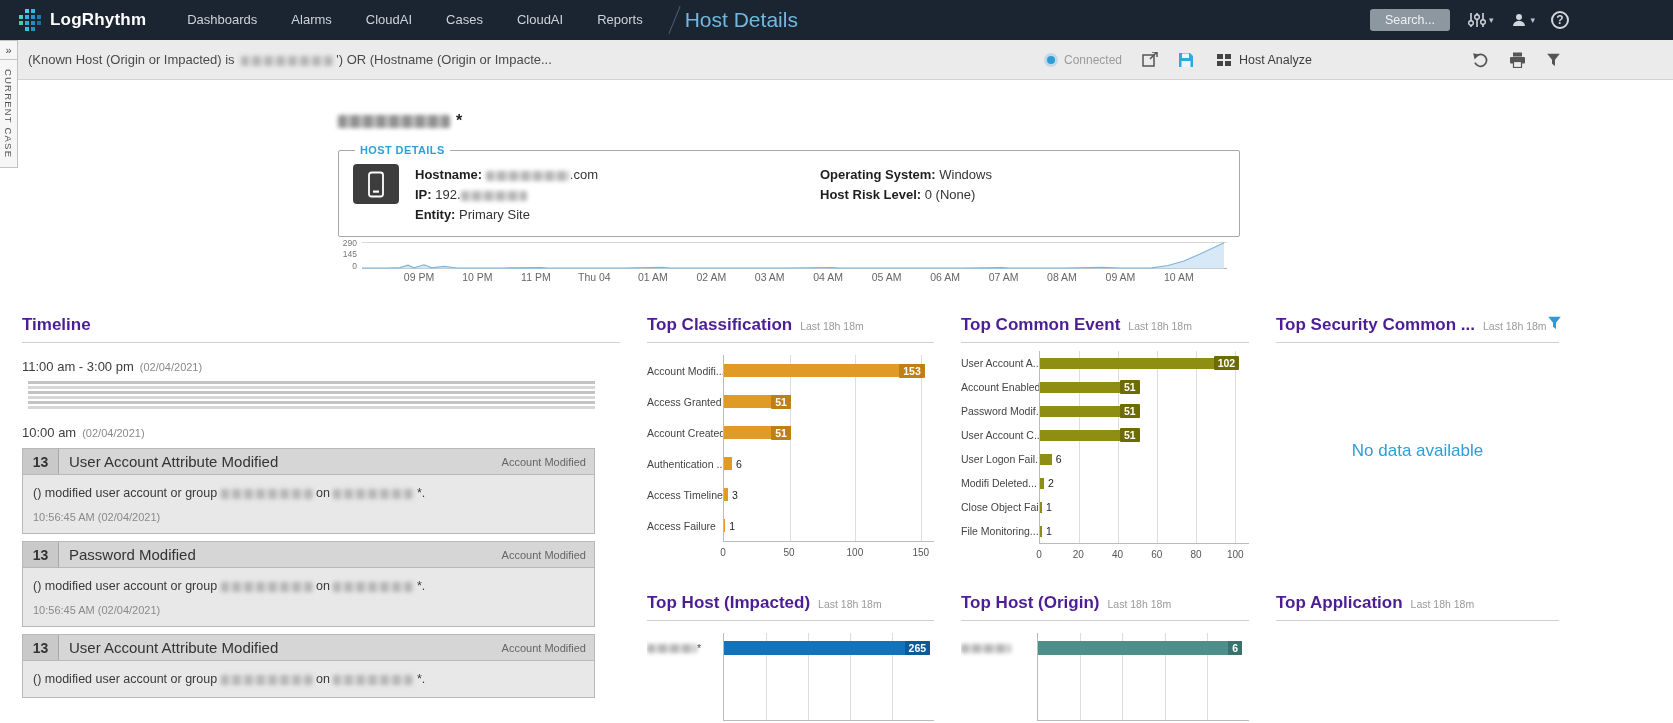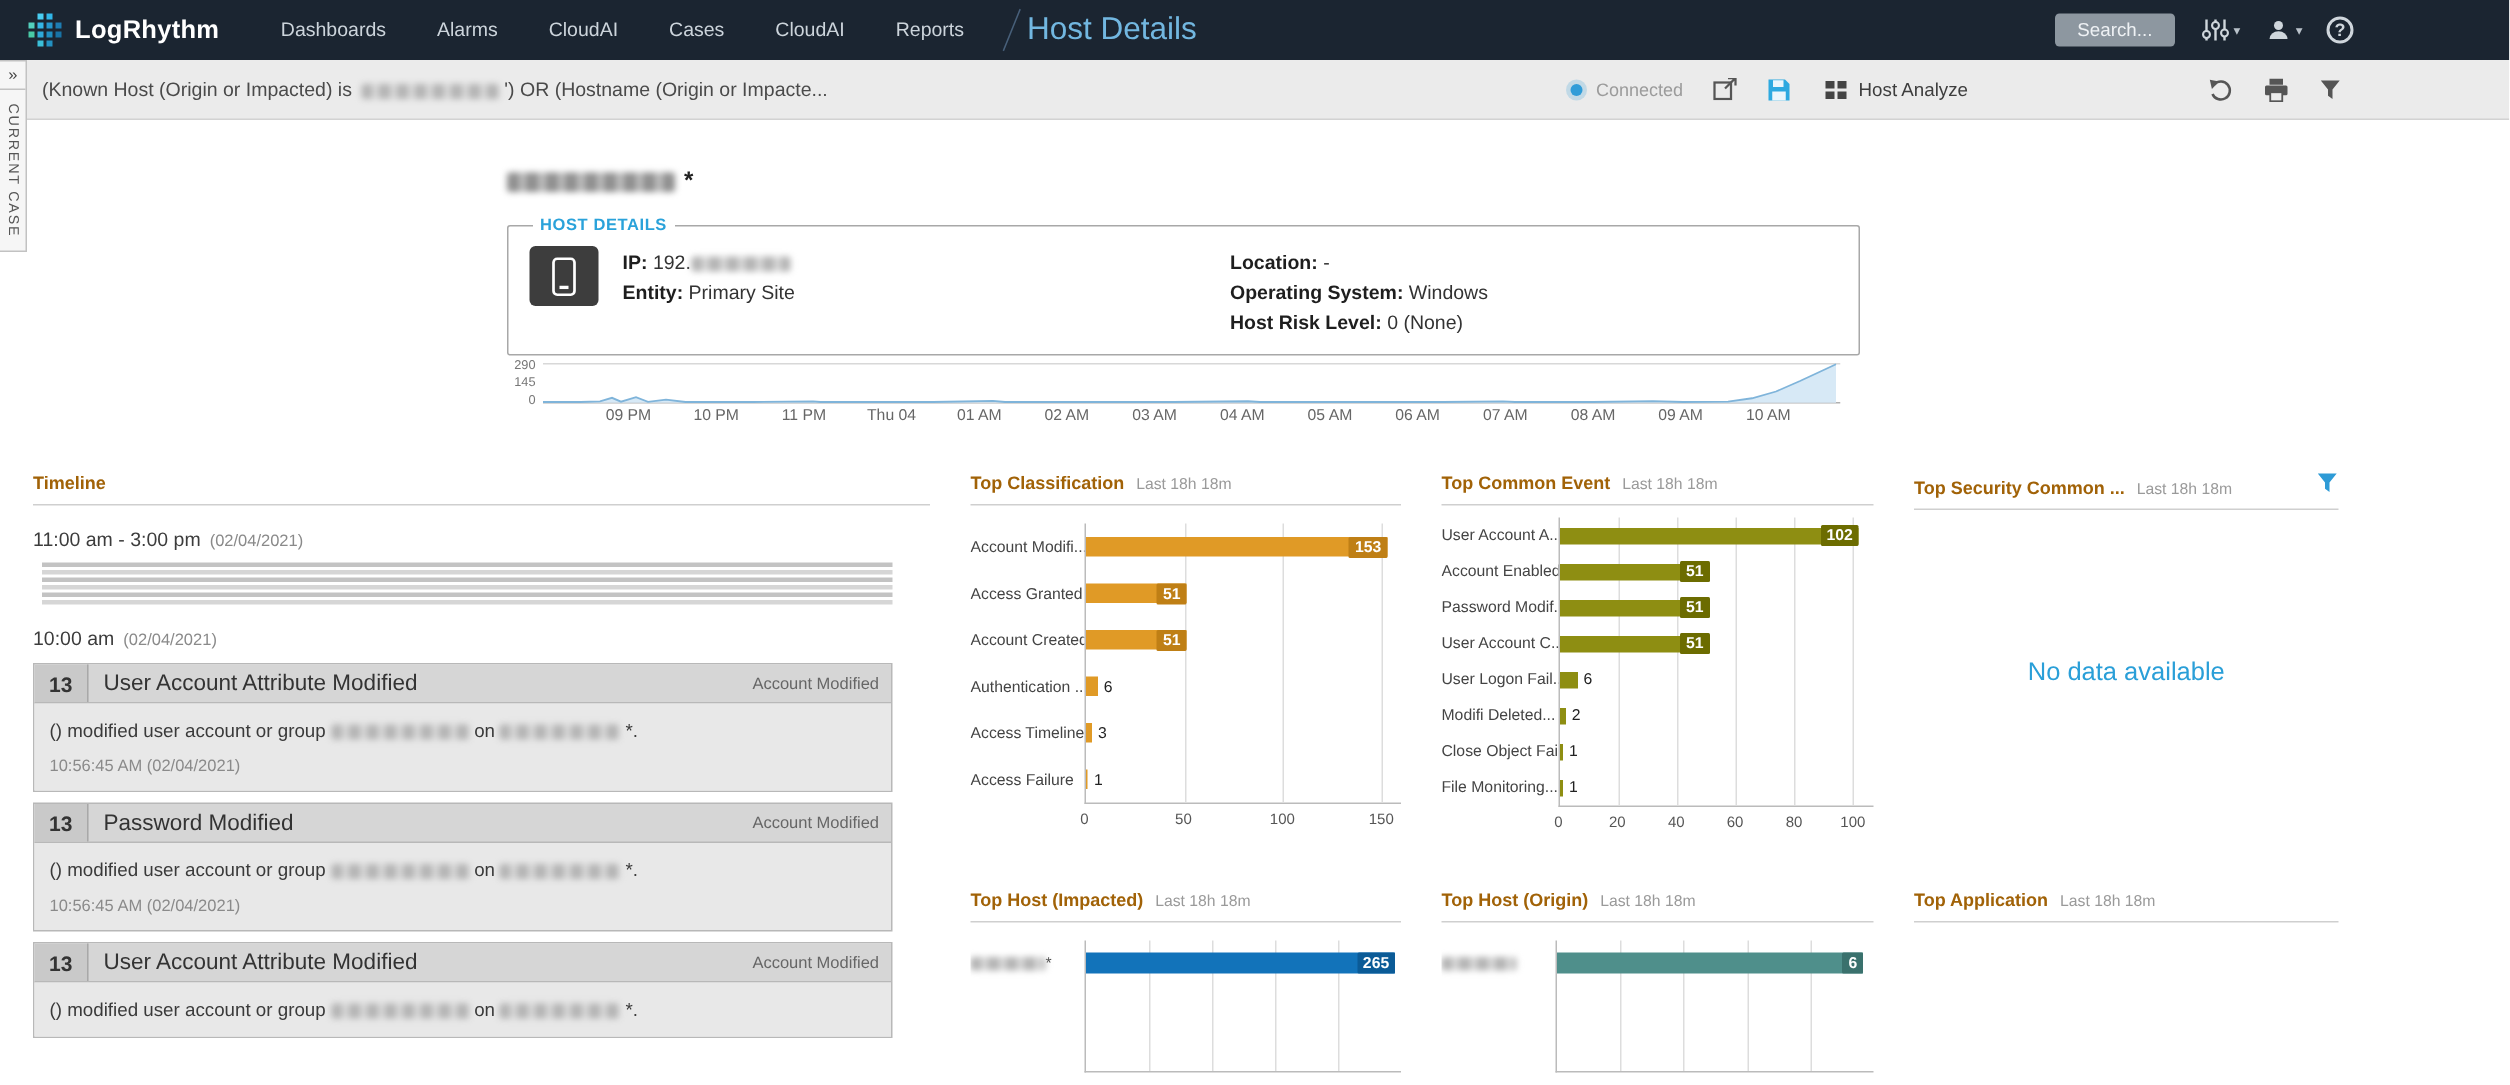--- a/index.html
+++ b/index.html
@@ -58,21 +58,21 @@
   .spark-y span { position:absolute; right:5px; font-size:8.5px; color:#777; line-height:8px; }
   .spark-svg { display:block; }
   .spark-x { position:relative; margin-left:24px; width:865px; }
   .spark-x .xinner { display:flex; justify-content:space-between; margin-left:35px; width:804px; }
   .spark-x .xinner span { width:44px; text-align:center; font-size:10.5px; color:#666; white-space:nowrap; }
 
   
   .dash-grid { display:grid; grid-template-columns:598px 287px 288px 283px; grid-template-rows:278px auto;
                column-gap:27px; margin:32px 0 0 22px; }
   .panel-head { display:flex; align-items:baseline; border-bottom:1px solid #cfcfcf; padding-bottom:7px; }
-  .panel-title { font-size:12px; font-weight:bold; color:#a16207; white-space:nowrap; }
+  .panel-title { font-size:17px; font-weight:bold; color:#4c1d95; white-space:nowrap; }
   .panel-period { font-size:10.5px; color:#9a9a9a; margin-left:8px; white-space:nowrap; }
   .head-funnel { margin-left:auto; cursor:pointer; display:inline-flex; }
 
   
   .timeline-panel { grid-row:1 / 3; grid-column:1; }
   .tl-group { margin:14px 0 6px; }
   .tl-time { font-size:13px; color:#3c3c3c; }
   .tl-date { font-size:11px; color:#8a8a8a; margin-left:6px; }
   .tl-collapsed { margin:4px 25px 4px 6px; cursor:pointer; }
   .tl-stripe { height:3px; background:#c3c3c3; margin-bottom:2px; }
@@ -240,25 +240,25 @@
     <fieldset class="host-details">
       <legend>HOST DETAILS</legend>
       <div class="hd-body">
         <div class="host-icon">
           <svg width="20" height="27" viewBox="0 0 20 27">
             <rect x="3" y="1.5" width="14" height="24" rx="2.5" fill="none" stroke="#fff" stroke-width="1.8"></rect>
             <rect x="7" y="19.5" width="6" height="2.2" fill="#fff"></rect>
           </svg>
         </div>
         <div class="hd-col">
+          <div><b>Hostname:</b> <span class="redacted w84"></span><span>.com</span></div>
           <div><b>IP:</b> <span>192.</span><span class="redacted w66"></span></div>
           <div><b>Entity:</b> <span>Primary Site</span></div>
         </div>
         <div class="hd-col">
-          <div><b>Location:</b> <span>-</span></div>
           <div><b>Operating System:</b> <span>Windows</span></div>
           <div><b>Host Risk Level:</b> <span>0 (None)</span></div>
         </div>
       </div>
     </fieldset>
 
     <div class="spark">
       <div class="spark-row">
         <div class="spark-y">
           <span style="top:-2px">290</span>

